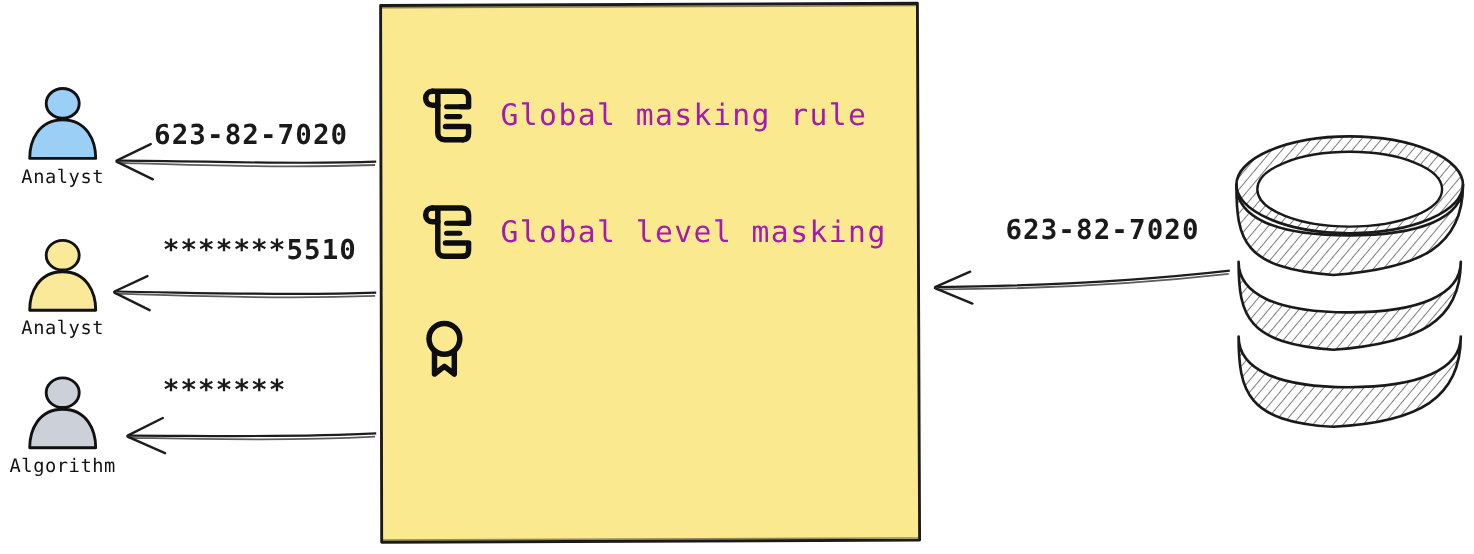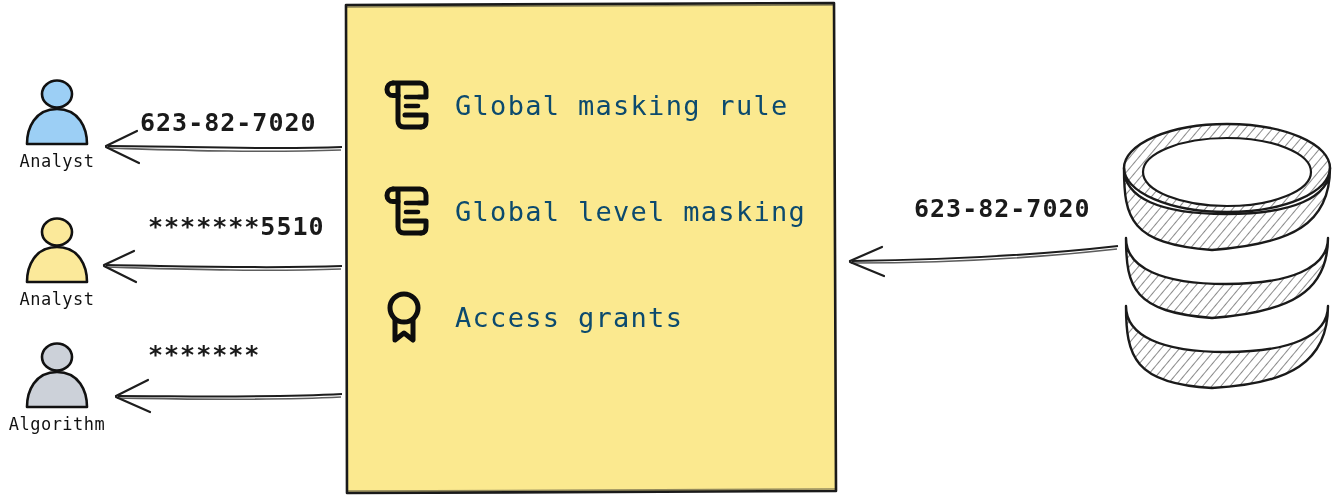--- a/index.html
+++ b/index.html
@@ -74,21 +74,21 @@
     width: 56px;
     height: 62px;
     flex: 0 0 56px;
     display: flex;
     align-items: center;
     justify-content: flex-start;
   }
   .policy-text {
     font-family: "DejaVu Sans Mono", "Liberation Mono", monospace;
     font-size: 27px;
-    color: #0c4a6e;
+    color: #a21caf;
     letter-spacing: 1.3px;
     margin-left: 20px;
     white-space: nowrap;
   }
 </style>
 </head>
 <body>
 
 <svg id="canvas" viewBox="0 0 1340 504">
   <defs>
@@ -207,16 +207,15 @@
   </div>
 
 
   <div class="policy-row">
     <span class="policy-icon">
       <svg width="50" height="56" viewBox="0 0 50 56">
         <circle cx="25" cy="19" r="14" fill="none" stroke="#0d0d0d" stroke-width="5"></circle>
         <path d="M16 31 L16 51 L25 44 L34 51 L34 31" fill="none" stroke="#0d0d0d" stroke-width="5" stroke-linejoin="round" stroke-linecap="round"></path>
       </svg>
     </span>
-    <span class="policy-text">Access grants</span>
   </div>
 
 </div>
 
 </body></html>

